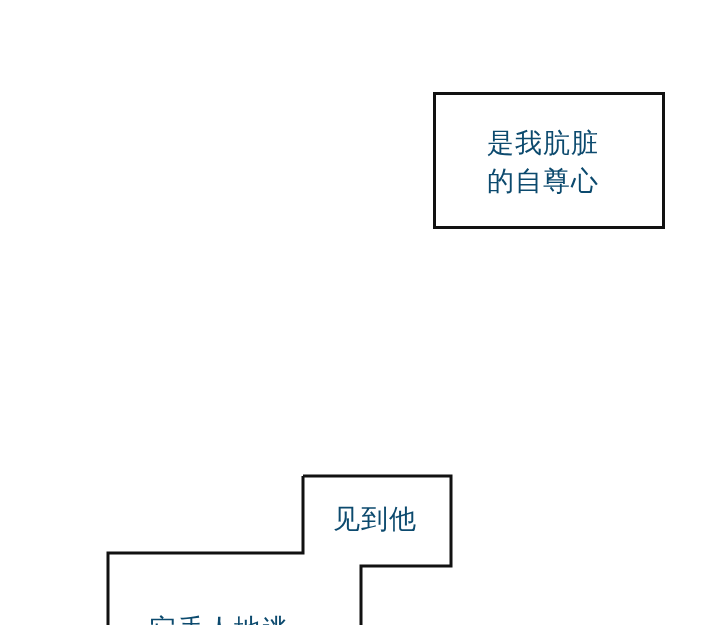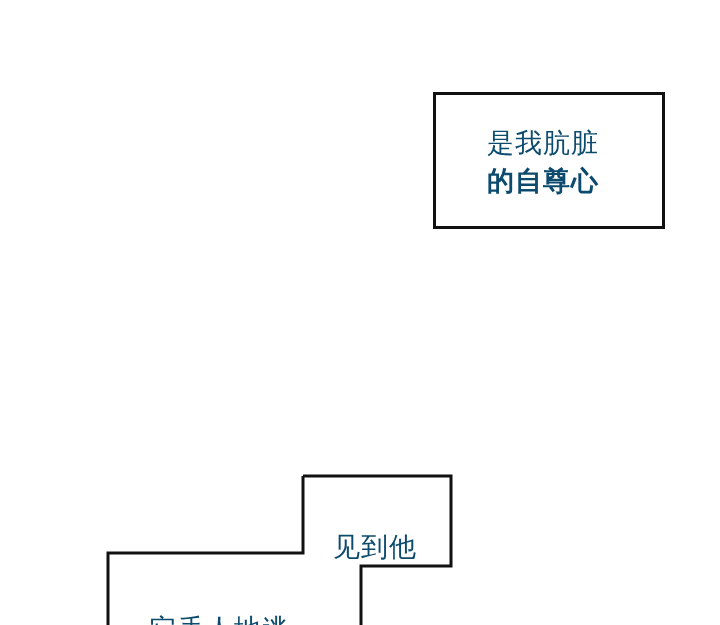--- a/index.html
+++ b/index.html
@@ -7,19 +7,19 @@
          font-family:"DejaVu Sans", sans-serif; }
   .box { position:absolute; border:3px solid #111; background:#fff; box-sizing:border-box; }
   .txt { position:absolute; color:#0c4a6e; font-size:27px; line-height:38px; letter-spacing:1px; }
   .shape { position:absolute; left:0; top:0; }
 </style>
 </head>
 <body>
 
 <div class="box" style="left:433px; top:92px; width:232px; height:137px;"></div>
 <div class="txt" style="left:487px; top:124px;">是我肮脏</div>
-<div class="txt" style="left:487px; top:162px;font-weight:bold;">的自尊心</div>
+<div class="txt" style="left:487px; top:162px;">的自尊心</div>
 
 <svg class="shape" width="720" height="625">
   <path d="M303 476 L451 476 L451 566 L361 566 L361 640 M108 640 L108 553 L303 553 L303 476" fill="#fff" stroke="#111" stroke-width="3"></path>
 </svg>
-<div class="txt" style="left:333px; top:500px;margin-top:28px;">见到他</div>
+<div class="txt" style="left:333px; top:500px;">见到他</div>
 <div class="txt" style="left:150px; top:610px;">它丢人地逃</div>
 
 </body></html>

